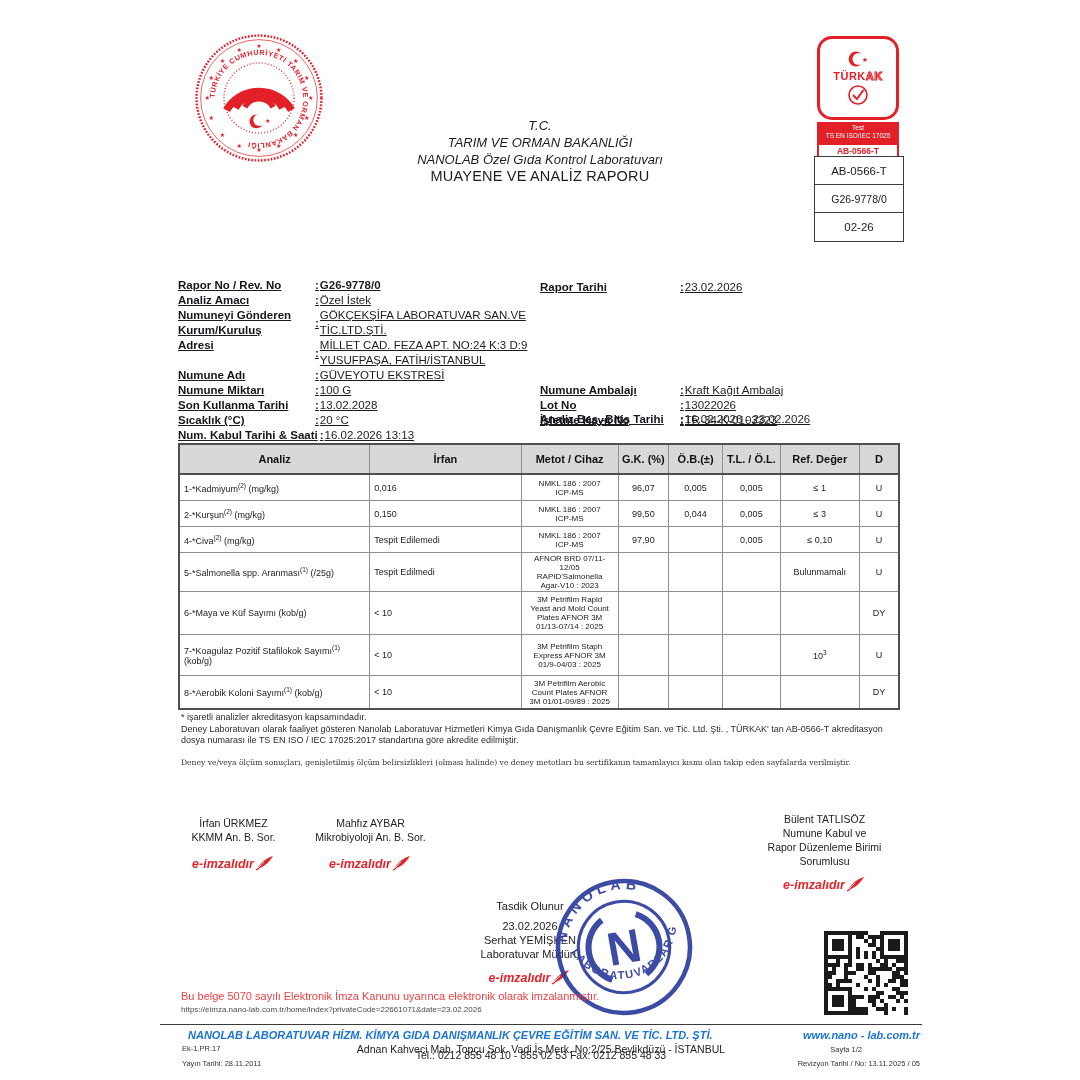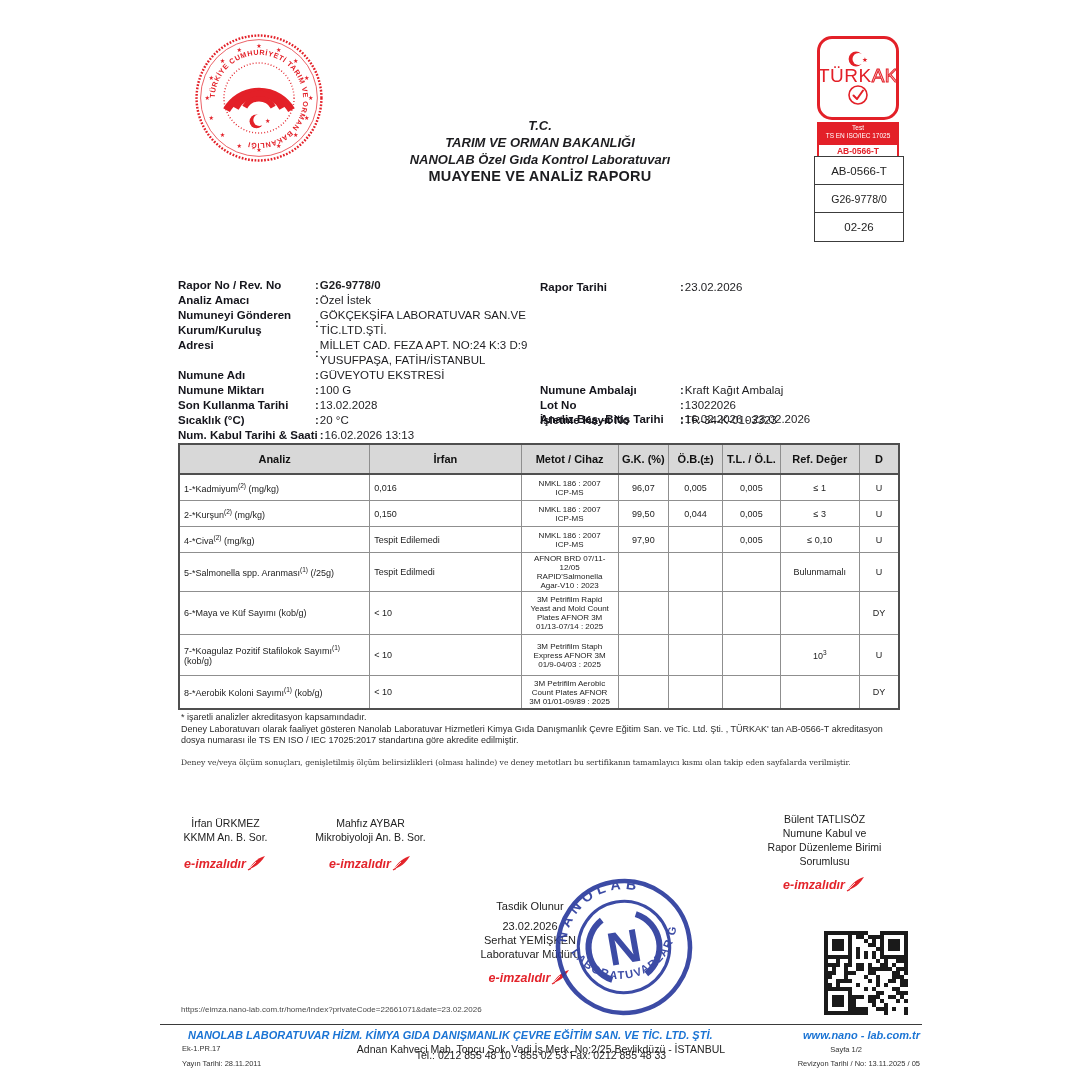--- a/index.html
+++ b/index.html
@@ -2,44 +2,44 @@
 <html lang="tr"><head>
 <meta charset="utf-8">
 <style>
   html,body{margin:0;padding:0;background:#ffffff;}
   .page{position:relative;width:1080px;height:1080px;background:#fff;overflow:hidden;
         font-family:"Liberation Sans",sans-serif;color:#1d1d20;}
 
   
   .ministry-seal{position:absolute;left:193px;top:32px;width:132px;height:132px;}
   .title-block{position:absolute;left:280px;top:117px;width:520px;text-align:center;}
-  .title-line{font-size:13px;font-weight:bold;font-style:italic;line-height:17px;white-space:nowrap;}
+  .title-line{font-size:13px;font-weight:normal;font-style:italic;line-height:17px;white-space:nowrap;}
   .title-line.main{font-style:normal;font-size:14.5px;letter-spacing:.2px;}
 
   .turkak{position:absolute;left:817px;top:36px;width:82px;}
   .turkak-box{box-sizing:border-box;width:82px;height:84px;border:3px solid #e32028;border-radius:15px;
               display:flex;flex-direction:column;align-items:center;justify-content:center;background:#fff;}
-  .turkak-word{font-weight:normal;font-size:19px;line-height:16px;letter-spacing:.5px;}
+  .turkak-word{font-weight:bold;font-size:11px;line-height:16px;letter-spacing:.5px;}
   .turkak-word .turk{color:#e32028;}
   .turkak-word .ak{color:#fbd3d5;-webkit-text-stroke:1px #e32028;}
   .turkak-band{box-sizing:border-box;width:82px;background:#e32028;color:#fff;text-align:center;
                padding:2px 0 3px;margin-top:2px;}
   .turkak-band .t1{font-size:6.5px;line-height:8px;}
   .turkak-band .t2{font-size:6.5px;line-height:8px;}
   .turkak-cert{box-sizing:border-box;width:82px;border:2px solid #e32028;color:#e32028;font-weight:bold;
                font-size:8.5px;text-align:center;padding:1px 0;background:#fff;}
   .ref-box{position:absolute;left:814px;top:156px;width:88px;border:1.6px solid #3c3c3c;}
   .ref-cell{box-sizing:border-box;height:28px;border-bottom:1.6px solid #3c3c3c;display:flex;
             align-items:center;justify-content:center;font-size:11.5px;color:#222;background:#fff;}
   .ref-cell:last-child{border-bottom:none;}
   .ref-cell:nth-child(2){font-size:10.5px;}
 
   
   .info{position:absolute;left:178px;top:278px;width:724px;font-size:11.5px;}
-  .info-row{display:flex;line-height:15px;}
+  .info-row{display:flex;line-height:15px;text-decoration:underline;}
   .info-label{width:137px;flex:none;font-weight:bold;color:#15151c;}
   .info-label.wide{width:auto;padding-right:2px;}
   .info-colon{flex:none;font-weight:bold;align-self:center;margin-right:1px;}
   .info-value{max-width:240px;}
   .info-value.bold{font-weight:bold;}
   .info-right{position:absolute;left:362px;top:0;width:362px;}
   .info-right .info-row{position:absolute;left:0;white-space:nowrap;}
   .info-right .info-row:nth-child(1){top:2px;}
   .info-right .info-row:nth-child(2){top:105px;}
   .info-right .info-row:nth-child(3){top:120px;align-items:center;}
@@ -70,21 +70,21 @@
   
   .footnotes{position:absolute;left:181px;top:712px;width:718px;font-size:9px;line-height:11px;color:#2b2b2b;}
   .footnotes p{margin:0;}
   .footnotes p.fn-0{margin-bottom:1px;}
   .footnotes p.fn-1{margin-bottom:12px;}
   .footnotes p.fn-2{margin-bottom:3px;}
   .footnotes p.fn-3{font-family:"DejaVu Serif",serif;font-size:7.6px;line-height:9px;color:#333;}
 
   
   .sig{position:absolute;text-align:center;font-size:10.5px;line-height:14px;color:#222;}
-  #sig-1{left:168px;top:816px;width:115px;}
+  #sig-1{left:176px;top:816px;width:115px;}
   #sig-2{left:298px;top:816px;width:145px;}
   #sig-3{left:742px;top:812px;width:165px;}
   .esign{display:inline-flex;align-items:flex-end;gap:1px;color:#e3242b;font-weight:bold;
          font-style:italic;font-size:12.5px;margin-top:11px;}
   #sig-3 .esign{margin-top:8px;}
   .esign svg{display:block;}
 
   #tasdik{position:absolute;left:450px;top:899px;width:160px;text-align:center;font-size:11px;
           line-height:14px;color:#222;}
   #tasdik .line-1{margin-top:6px;}
@@ -448,20 +448,21 @@
     <text font-size="11" font-weight="bold" fill="#2c3c9e" letter-spacing="1.5" font-family="'Liberation Sans',sans-serif">
       <textPath href="#stamp-bottom" startOffset="6">LABORATUVARLAR GRUBU</textPath>
     </text>
     <g>
       <path d="M53,40 A34,34 0 0 0 53,100" fill="none" stroke="#2c3c9e" stroke-width="6"></path>
       <path d="M87,40 A34,34 0 0 1 87,100" fill="none" stroke="#2c3c9e" stroke-width="6"></path>
       <text x="70" y="86" text-anchor="middle" font-size="46" font-weight="bold" fill="#2c3c9e" font-family="'Liberation Sans',sans-serif">N</text>
     </g>
   </svg>
 
+  <div class="notice">Bu belge 5070 sayılı Elektronik İmza Kanunu uyarınca elektronik olarak imzalanmıştır.</div>
   <a class="notice-url" href="#">https://eimza.nano-lab.com.tr/home/Index?privateCode=22661071&amp;date=23.02.2026</a>
 
   <svg class="qr" id="qr" viewBox="0 0 21 21" shape-rendering="crispEdges">
       <rect width="21" height="21" fill="#fff"></rect>
       <rect x="0" y="0" width="1" height="1" fill="#1a1a1a"></rect>
       <rect x="1" y="0" width="1" height="1" fill="#1a1a1a"></rect>
       <rect x="2" y="0" width="1" height="1" fill="#1a1a1a"></rect>
       <rect x="3" y="0" width="1" height="1" fill="#1a1a1a"></rect>
       <rect x="4" y="0" width="1" height="1" fill="#1a1a1a"></rect>
       <rect x="5" y="0" width="1" height="1" fill="#1a1a1a"></rect>

